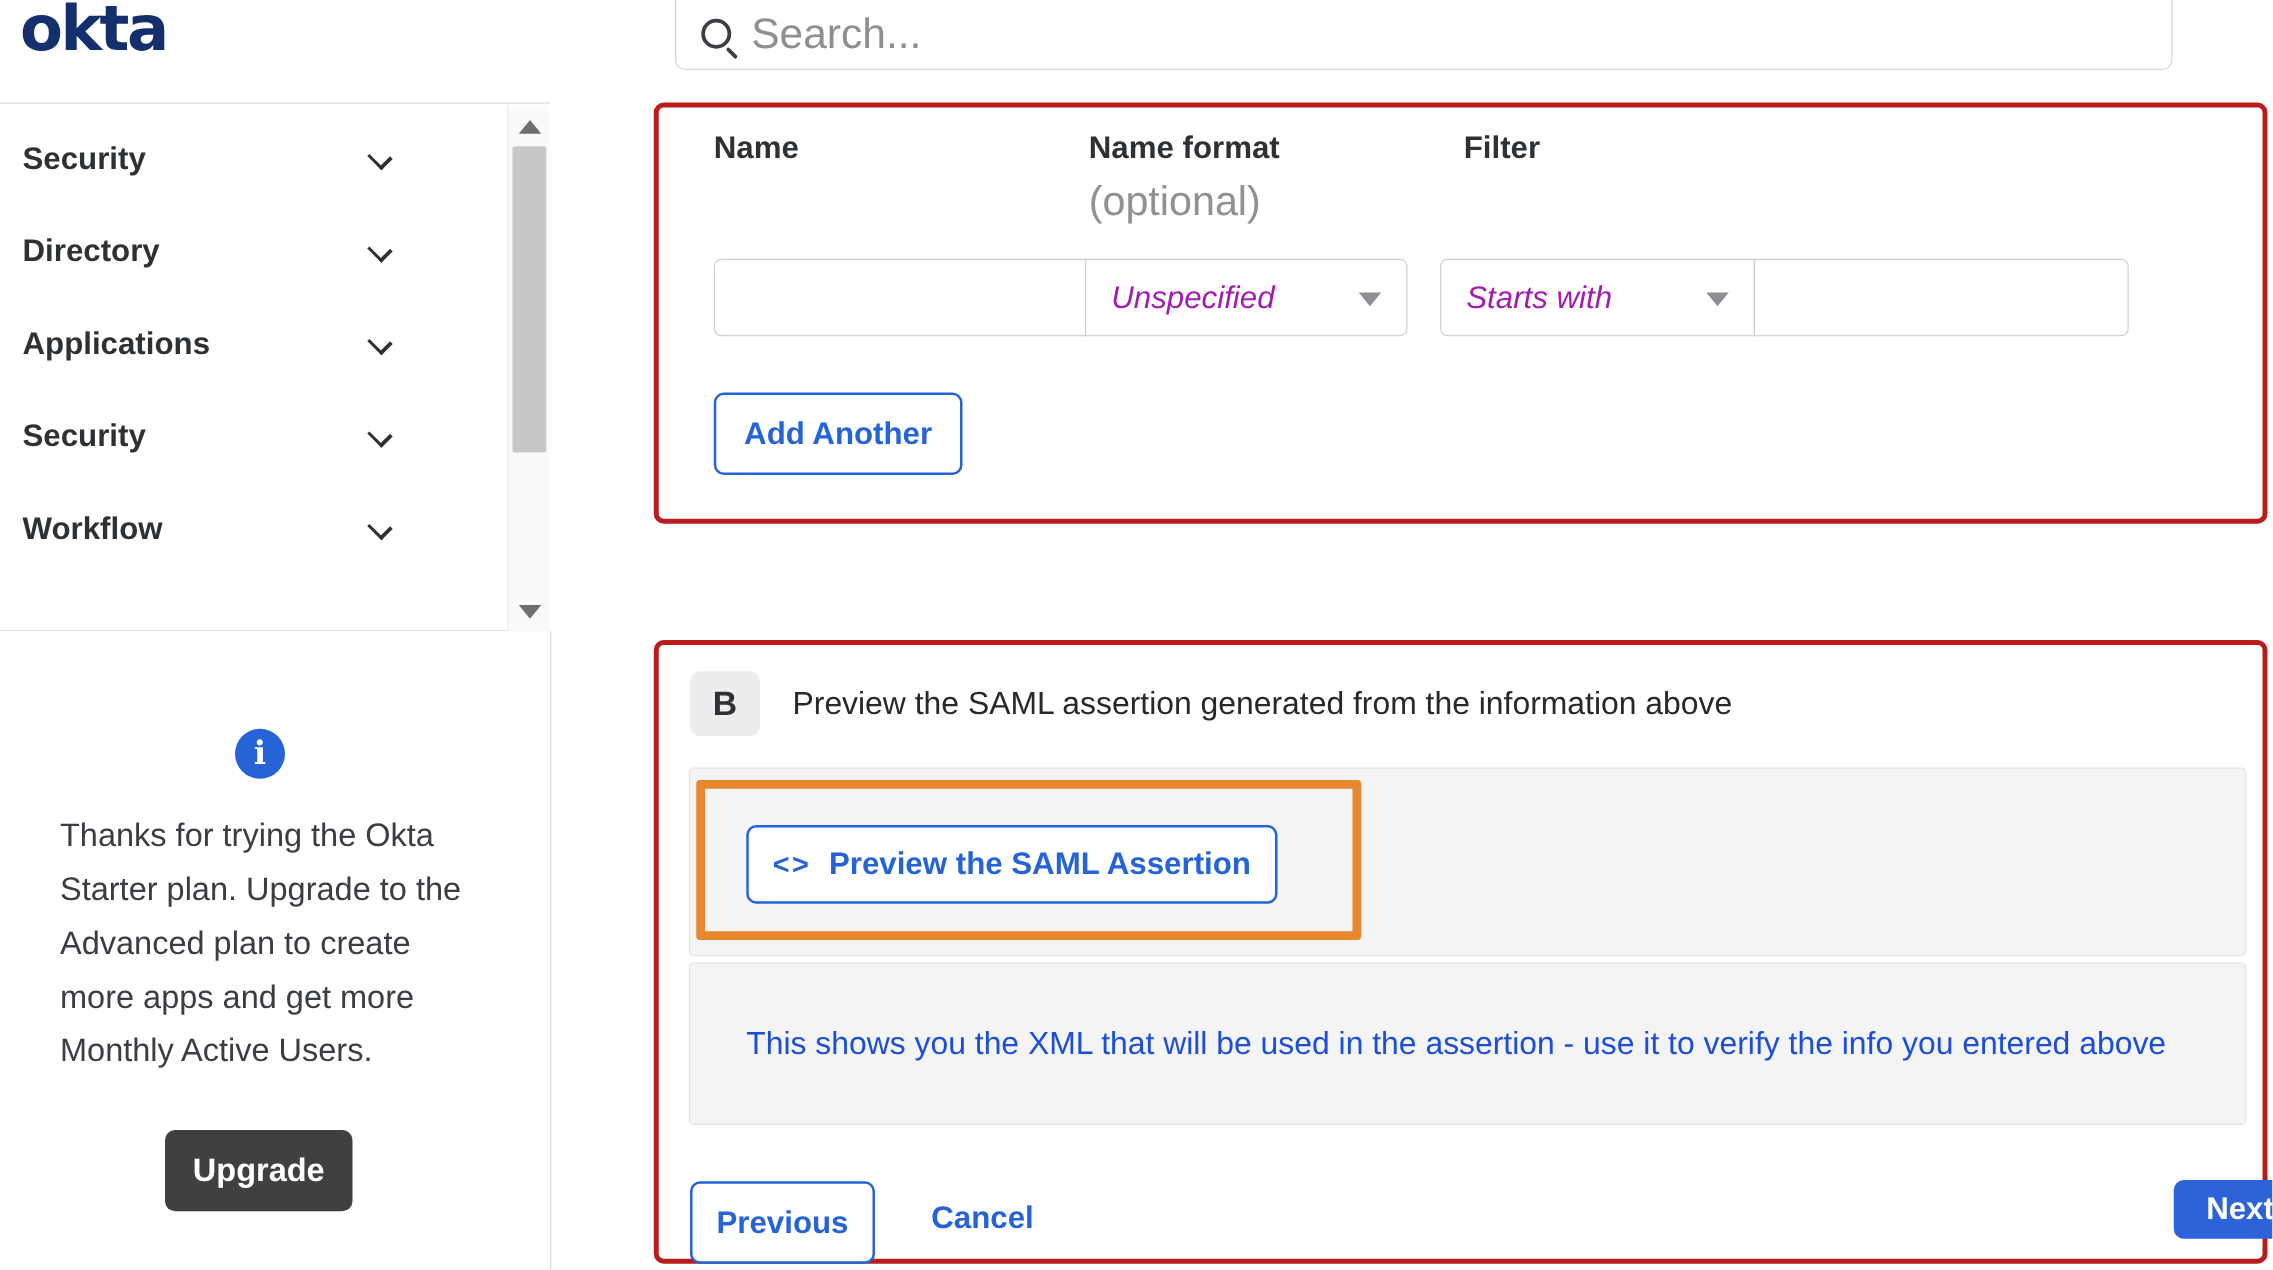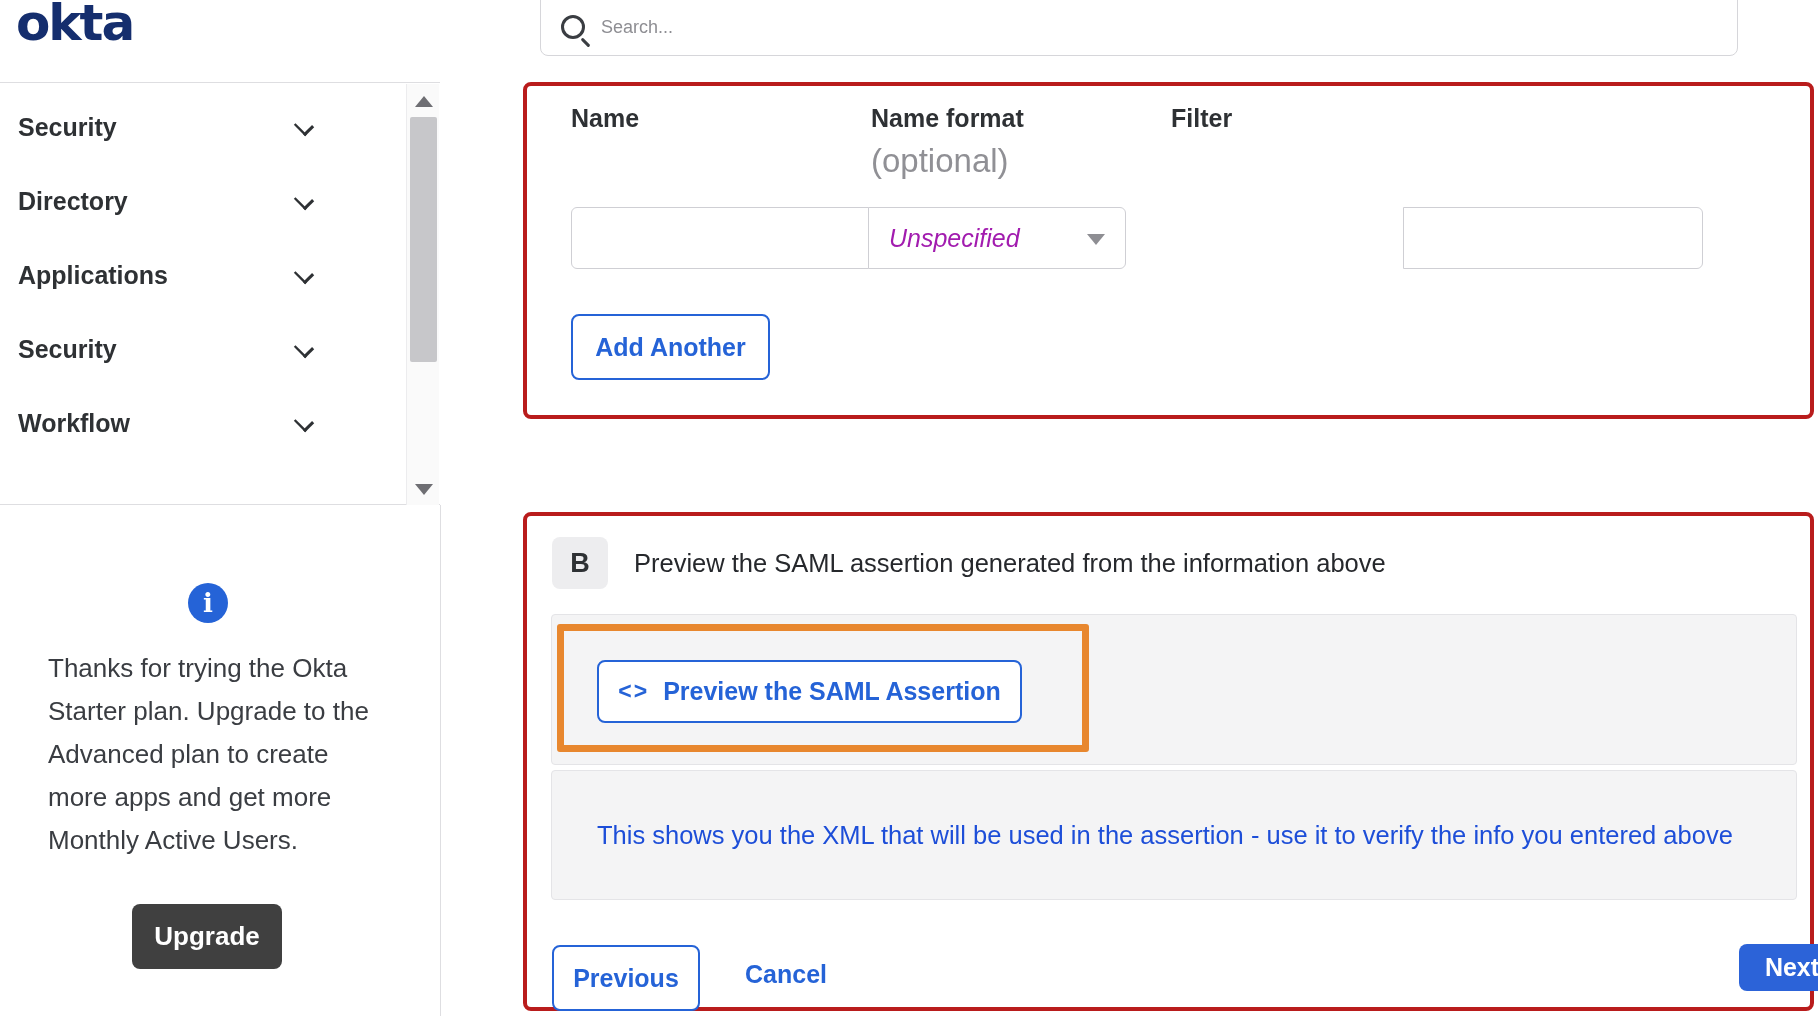--- a/index.html
+++ b/index.html
@@ -24,21 +24,21 @@
   .search-glass {
     width:24px; height:24px; border:3px solid #3a3d42; border-radius:50%;
     position:relative; flex:0 0 auto;
   }
   .search-glass::after {
     content:""; position:absolute; width:3px; height:11px; background:#3a3d42;
     left:20px; top:19px; transform:rotate(-45deg); border-radius:2px;
   }
   .search-input {
     border:none; outline:none; font-family:"Liberation Sans", sans-serif;
-    font-size:18px; color:#1d4ed8; margin-left:16px; width:1050px; background:transparent;
+    font-size:34px; color:#1d4ed8; margin-left:16px; width:1050px; background:transparent;
   }
   .search-input::placeholder { color:#8e8e93; }
 
   
   .sidenav {
     left:0; top:82px; width:440px; height:423px; background:#fff;
     border-top:1px solid #dedee1; border-bottom:1px solid #dedee1;
   }
   .nav-item {
     position:absolute; left:0; width:400px; height:56px; cursor:pointer;
@@ -220,20 +220,24 @@
     <span class="col-sublabel" style="left:344px; top:56px">(optional)</span>
     <span class="col-label" style="left:644px; top:18px">Filter</span>
 
     <input class="field text-input rad-l" style="left: 44px; top: 121px; width: 298px;" type="text" value="">
 
     <div class="field select-box rad-r" style="left:341px; top:121px; width:258px">
       <span>Unspecified</span>
       <span class="select-tri"></span>
     </div>
 
+    <div class="field select-box rad-l" style="left:625px; top:121px; width:252px">
+      <span>Starts with</span>
+      <span class="select-tri"></span>
+    </div>
 
     <input class="field text-input rad-r" style="left: 876px; top: 121px; width: 300px;" type="text" value="">
 
     <button class="btn-outline" style="left:44px; top:228px; width:199px; height:66px">Add Another</button>
   </section>
 
   <section class="abs panel panel-b">
     <div class="b-badge">B</div>
     <h2 class="b-title">Preview the SAML assertion generated from the information above</h2>
 

